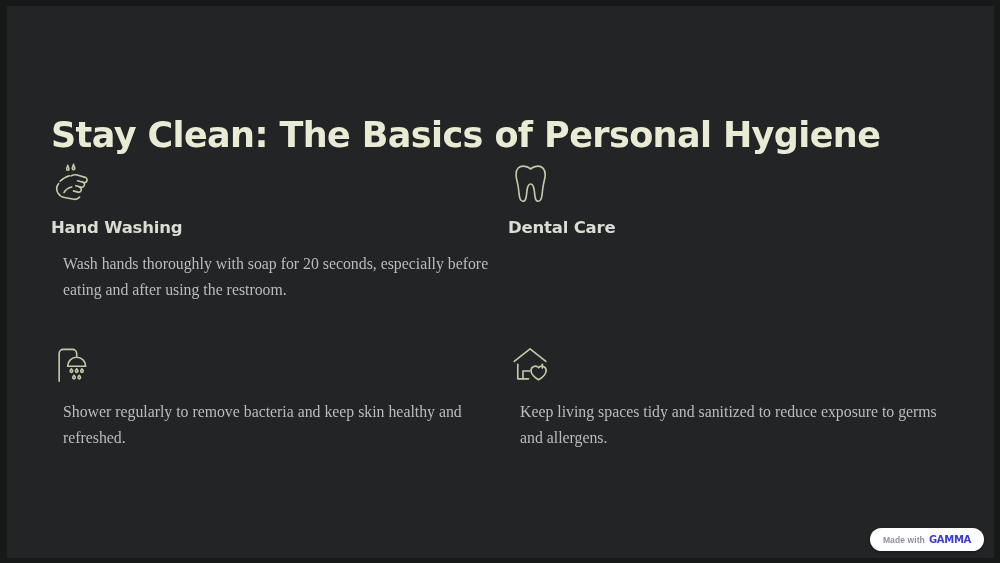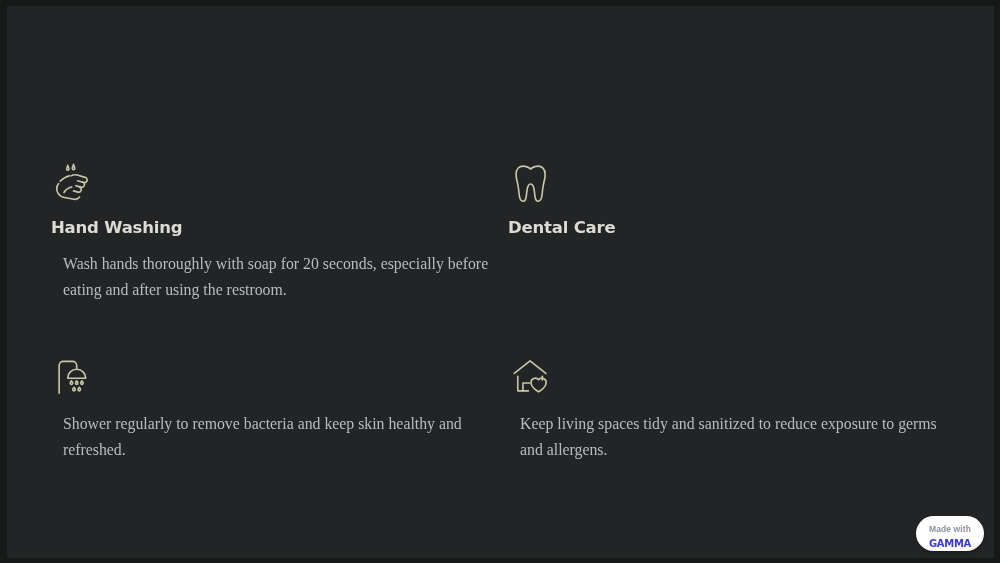--- a/index.html
+++ b/index.html
@@ -40,21 +40,21 @@
   }
 
   .grid {
     position: absolute;
     left: 51px;
     top: 160px;
     width: 898px;
     display: grid;
     grid-template-columns: 457px 441px;
     grid-template-rows: auto auto;
-    row-gap: 38px;
+    row-gap: 26px;
   }
 
   .card { width: 100%; }
 
   .card-icon {
     height: 46px;
     margin-bottom: 12px;
     display: block;
   }
   .card-icon svg { display: block; }
@@ -75,28 +75,27 @@
     color: #b9bdbd;
     margin: 12px;
     max-width: 430px;
   }
 
   .gamma-badge {
     position: absolute;
     right: 16px;
     bottom: 12px;
     height: 19px;
-    padding: 8px 13px;
+    padding: 2px 13px;
     background: #ffffff;
     border-radius: 999px;
     display: flex;
     align-items: center;
     gap: 4px;
     box-shadow: 0 1px 3px rgba(0,0,0,0.35);
-    flex-direction: column;
   }
   .gamma-made {
     font-family: "Liberation Sans", sans-serif;
     font-size: 8.5px;
     font-weight: bold;
     color: #8b90a0;
     letter-spacing: 0.1px;
   }
   .gamma-word {
     font-family: "DejaVu Sans", sans-serif;
@@ -109,20 +108,21 @@
 </head>
 <body>
 
 <div id="slide">
 
   <div class="edge top"></div>
   <div class="edge bottom"></div>
   <div class="edge left"></div>
   <div class="edge right"></div>
 
+  <h1 class="title">Stay Clean: The Basics of Personal Hygiene</h1>
 
   <div class="grid">
 
     <div class="card">
       <span class="card-icon">
         <svg width="46" height="46" viewBox="0 0 48 48" fill="none" stroke="#C5C9A8" stroke-width="1.7" stroke-linecap="round" stroke-linejoin="round">
           <path d="M17.5 5.5c0 1.6-1.2 2.5-1.2 4a1.2 1.2 0 0 0 2.4 0c0-1.5-1.2-2.4-1.2-4z"></path>
           <path d="M23.5 4.5c0 1.7-1.3 2.7-1.3 4.3a1.3 1.3 0 0 0 2.6 0c0-1.6-1.3-2.6-1.3-4.3z"></path>
           <path d="M21 16.6c1.9-1.1 4.2-1.5 6.3-.9l8.4 2.4c1.6.5 2.4 2.2 1.8 3.7-.5 1.4-2 2.1-3.4 1.7l-6.4-1.8"></path>
           <path d="M33 23c1.6.5 2.3 2.2 1.7 3.6-.5 1.4-2 2.1-3.4 1.7l-5.4-1.5"></path>

